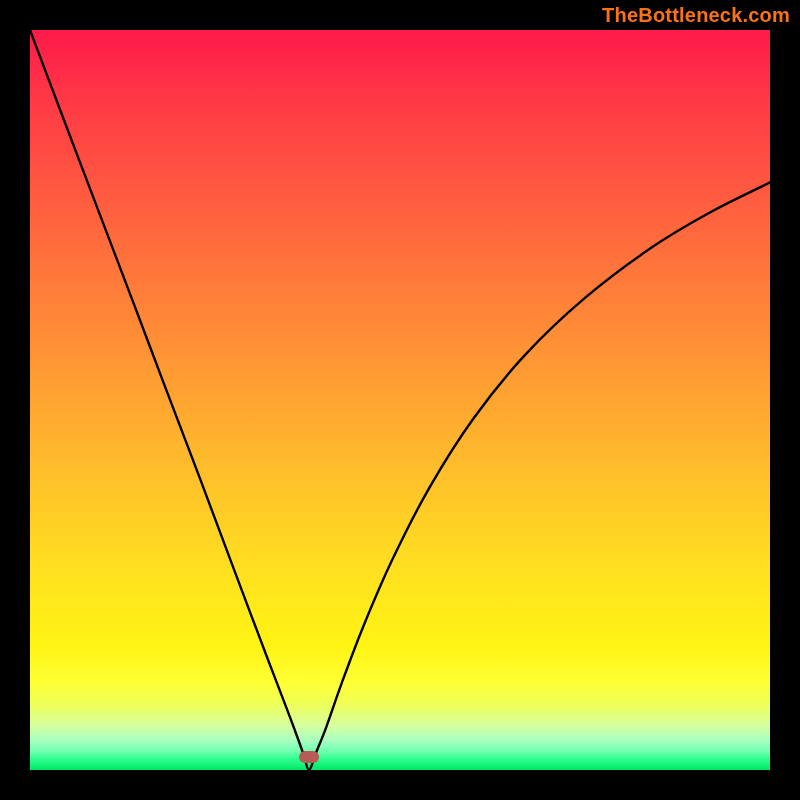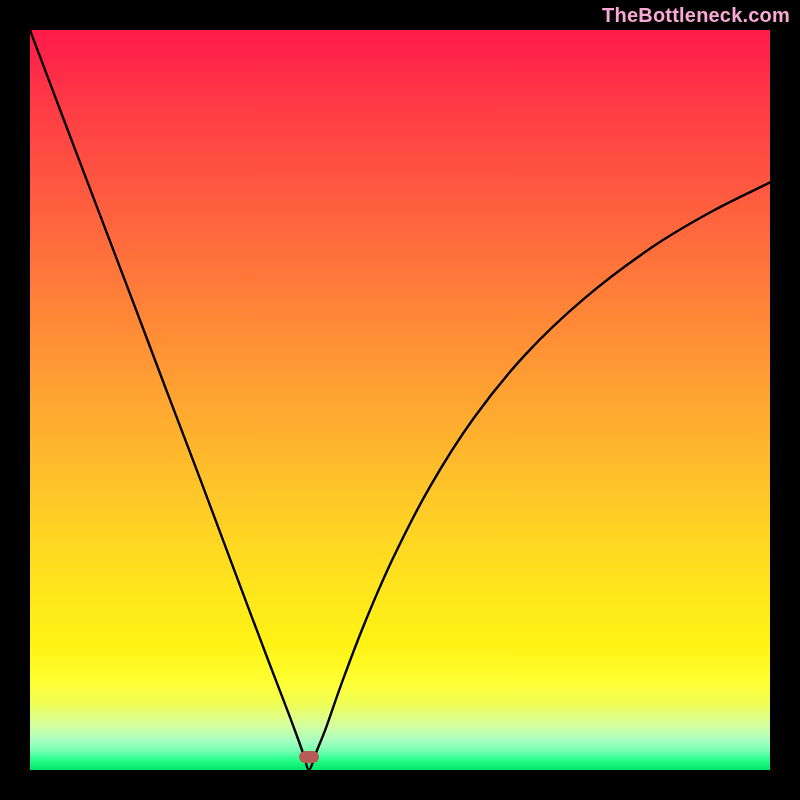--- a/index.html
+++ b/index.html
@@ -18,21 +18,21 @@
     width: 800px;
     height: 800px;
     background: #000;
   }
   .watermark {
     position: absolute;
     top: 4px;
     right: 10px;
     font-size: 20px;
     font-weight: 600;
-    color: #f9a8d4;
+    color: #f97316;
     letter-spacing: 0.2px;
     z-index: 10;
   }
   .plot {
     position: absolute;
     left: 30px;
     top: 30px;
     width: 740px;
     height: 740px;
     overflow: hidden;

